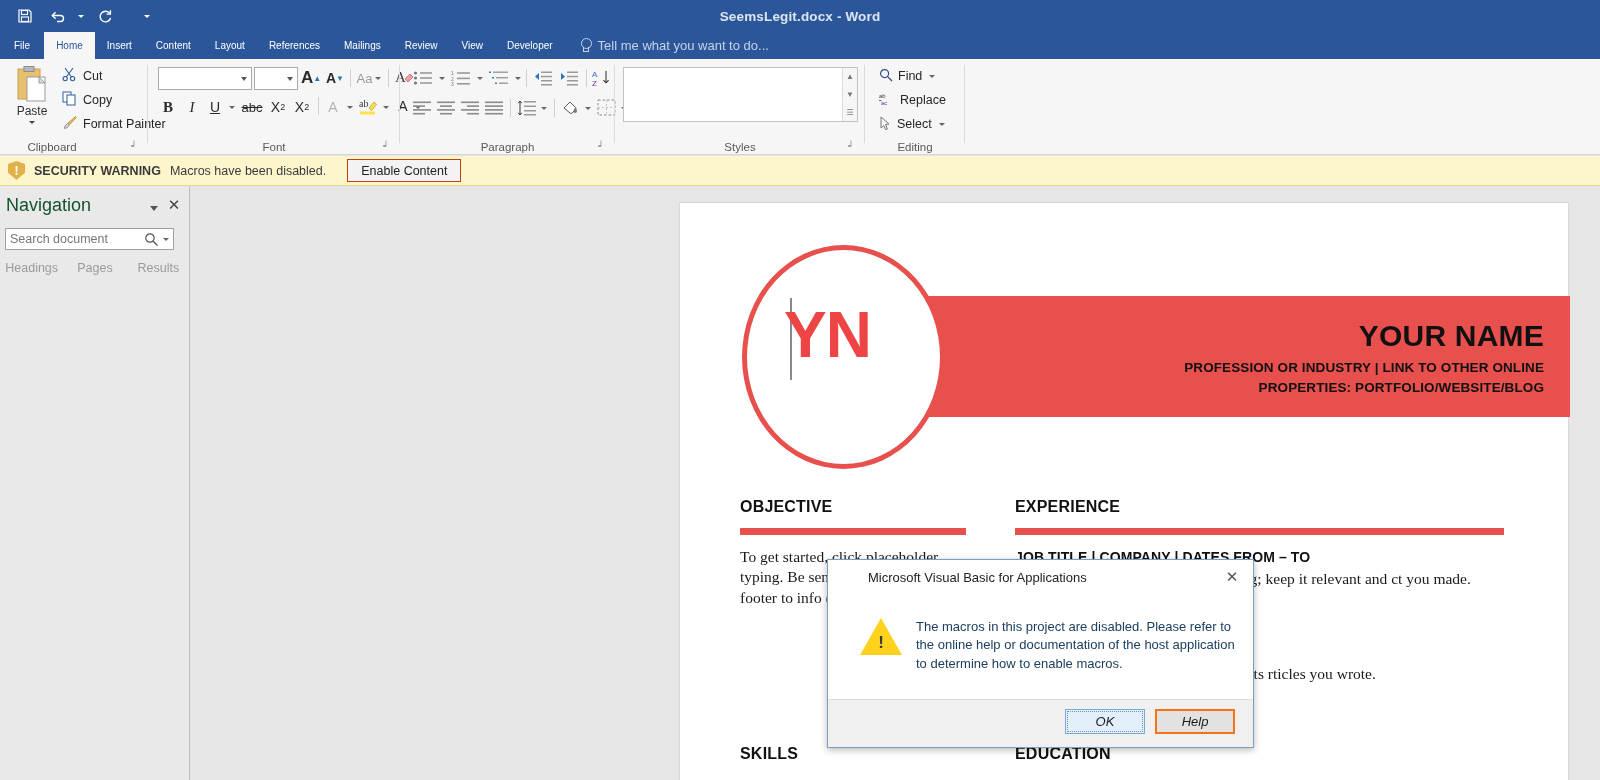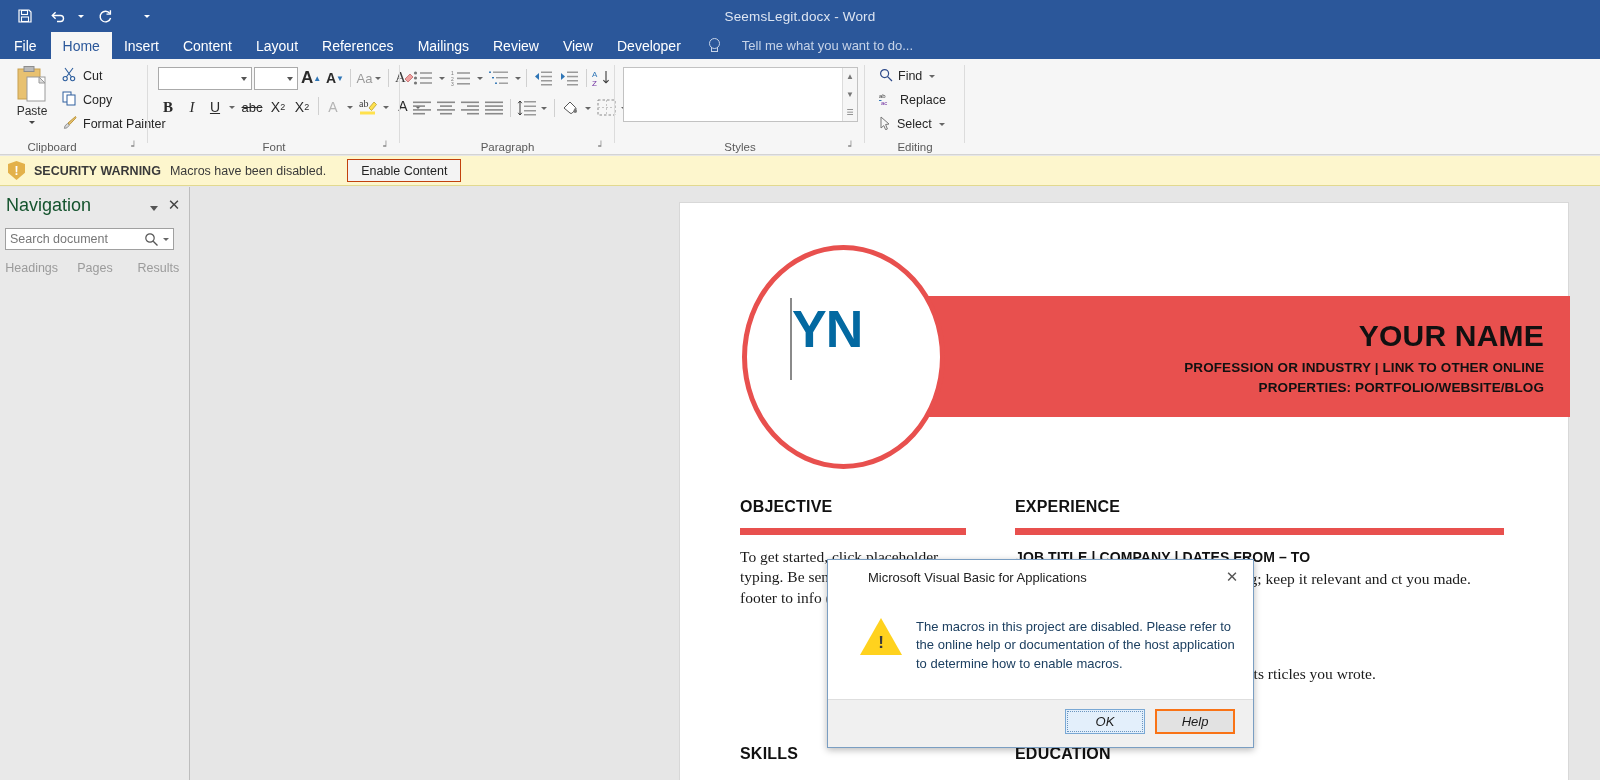--- a/index.html
+++ b/index.html
@@ -26,36 +26,36 @@
     width: 14px; height: 28px; display: flex; align-items: center; justify-content: center;
   }
   .qat-caret::after {
     content: ""; width: 0; height: 0;
     border-left: 3.5px solid transparent; border-right: 3.5px solid transparent;
     border-top: 3.5px solid #ffffff;
   }
   .title-text {
     position: absolute; left: 0; top: 0; width: 1600px; height: 32px;
     display: flex; align-items: center; justify-content: center;
-    color: #dde5f2; font-size: 13.5px; letter-spacing: .15px;
+    color: #dde5f2; font-size: 13.5px; letter-spacing: .15px; font-weight: bold;
   }
 
   
   .tabstrip {
     position: absolute; left: 0; top: 32px; width: 1600px; height: 27px;
     background: #2b579a; display: flex; align-items: flex-end;
   }
   .tab {
     height: 27px; padding: 0 12px; display: flex; align-items: center;
-    color: #ffffff; font-size: 14px; white-space: nowrap;
+    color: #ffffff; font-size: 10px; white-space: nowrap;
   }
   .tab.file { padding: 0 14px; }
   .tab.active { background: #f6f6f6; color: #2b579a; }
   .tellme {
-    display: flex; align-items: center; gap: 22px; height: 27px;
+    display: flex; align-items: center; gap: 6px; height: 27px;
     padding-left: 14px; color: #c6d3e8; font-size: 13px; white-space: nowrap;
   }
   .bulb { width: 13px; height: 15px; position: relative; }
   .bulb::before {
     content: ""; position: absolute; left: 2px; top: 0;
     width: 9px; height: 9px; border: 1.3px solid #c6d3e8; border-radius: 50%;
   }
   .bulb::after {
     content: ""; position: absolute; left: 4.2px; top: 9px;
     width: 4.5px; height: 4px; border: 1.3px solid #c6d3e8; border-top: none;
@@ -207,22 +207,22 @@
   
   .res-banner {
     position: absolute; left: 190px; top: 93px; width: 700px; height: 121px;
     background: #e8504e;
   }
   .res-circle {
     position: absolute; left: 62px; top: 42px; width: 203px; height: 224px;
     border: 5px solid #e8504e; border-radius: 50%; background: #ffffff;
   }
   .res-monogram {
-    position: absolute; left: 112px; top: 100px;
-    font-size: 52px; font-weight: bold; color: #0369a1;
+    position: absolute; left: 104px; top: 100px;
+    font-size: 64px; font-weight: bold; color: #ef4444;
     font-family: "Liberation Sans", sans-serif; letter-spacing: -1px; line-height: 1;
   }
   .res-bar {
     position: absolute; left: 110px; top: 95px; width: 2px; height: 82px; background: #8a8a8a;
   }
   .res-name {
     position: absolute; right: 24px; top: 118px; text-align: right;
     font-size: 30px; font-weight: bold; color: #111; letter-spacing: .2px;
     font-family: "Liberation Sans", sans-serif; line-height: 1;
   }

